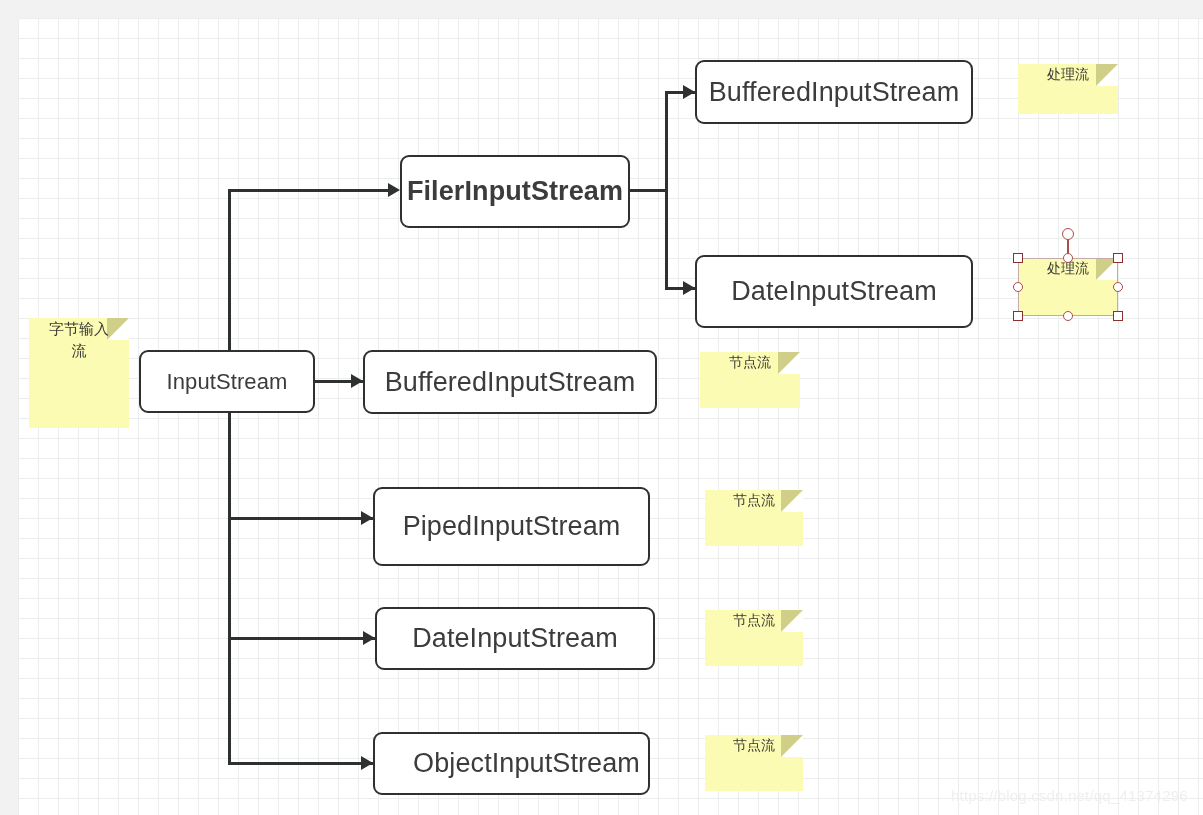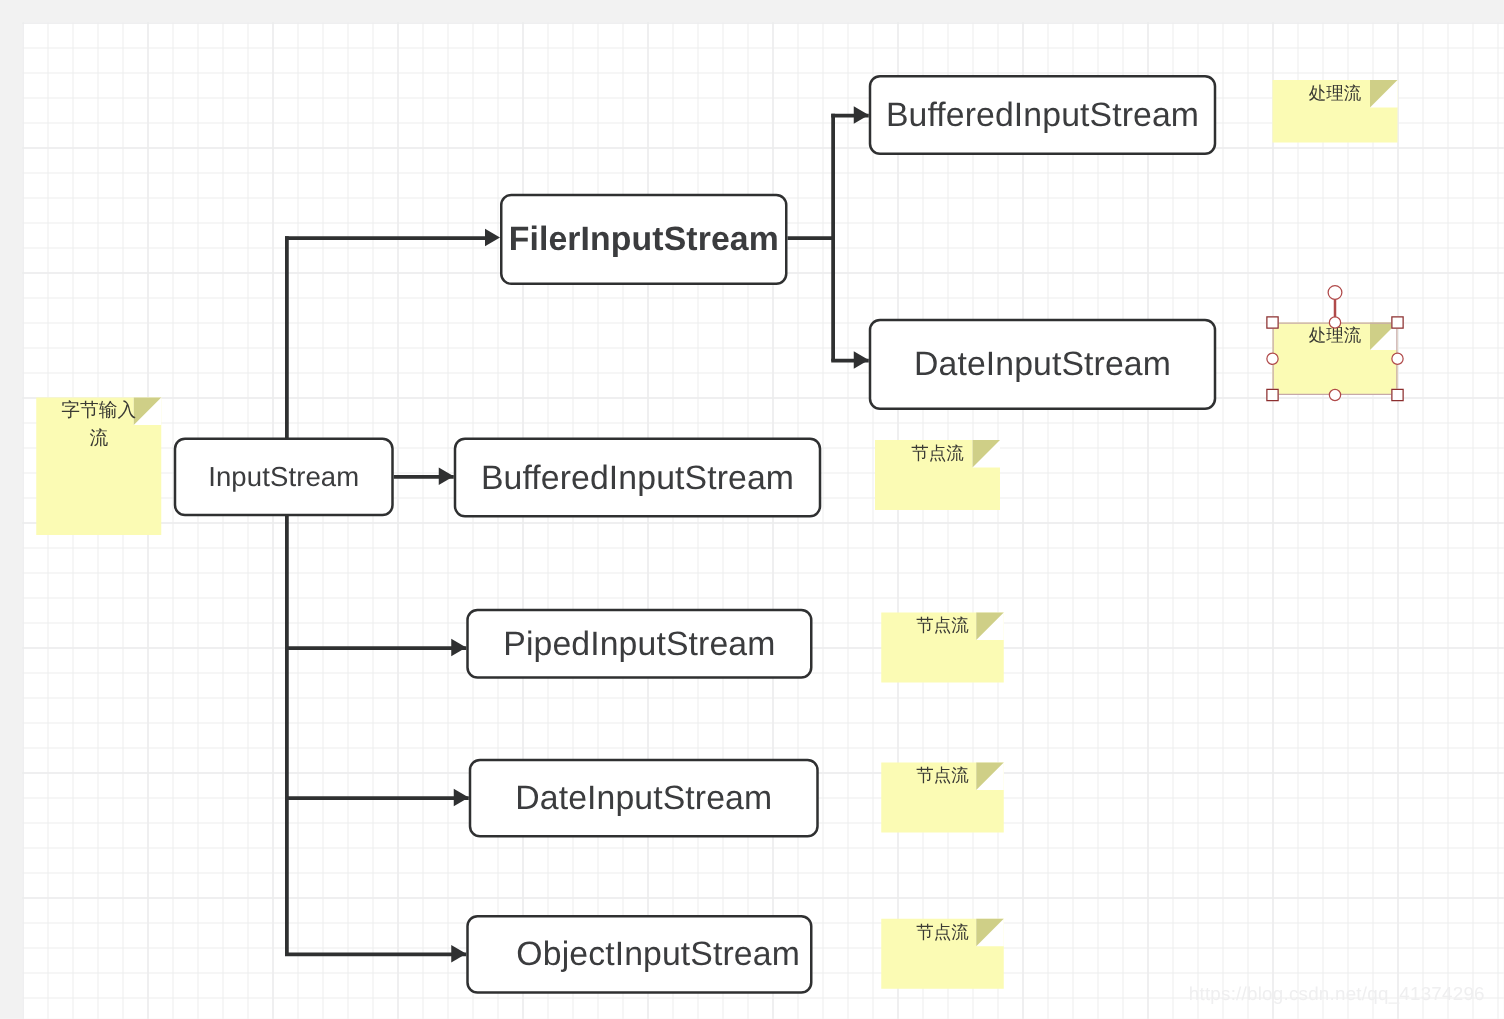--- a/index.html
+++ b/index.html
@@ -169,21 +169,21 @@
       </div>
       <div class="node" style="left: 677px; top: 237px; width: 278px; height: 73px; font-size: 27px;">
         <span>DateInputStream</span>
       </div>
       <div class="node" style="left: 121px; top: 332px; width: 176px; height: 63px; font-size: 22px;">
         <span>InputStream</span>
       </div>
       <div class="node" style="left: 345px; top: 332px; width: 294px; height: 64px; font-size: 27px;">
         <span>BufferedInputStream</span>
       </div>
-      <div class="node" style="left: 355px; top: 469px; width: 277px; height: 56px; font-size: 27px;">
+      <div class="node" style="left: 355px; top: 469px; width: 277px; height: 79px; font-size: 27px;">
         <span>PipedInputStream</span>
       </div>
       <div class="node" style="left: 357px; top: 589px; width: 280px; height: 63px; font-size: 27px;">
         <span>DateInputStream</span>
       </div>
       <div class="node" style="left: 355px; top: 714px; width: 277px; height: 63px; font-size: 27px; padding-left: 30px;">
         <span>ObjectInputStream</span>
       </div>
     </div>
   <div id="note-layer">

